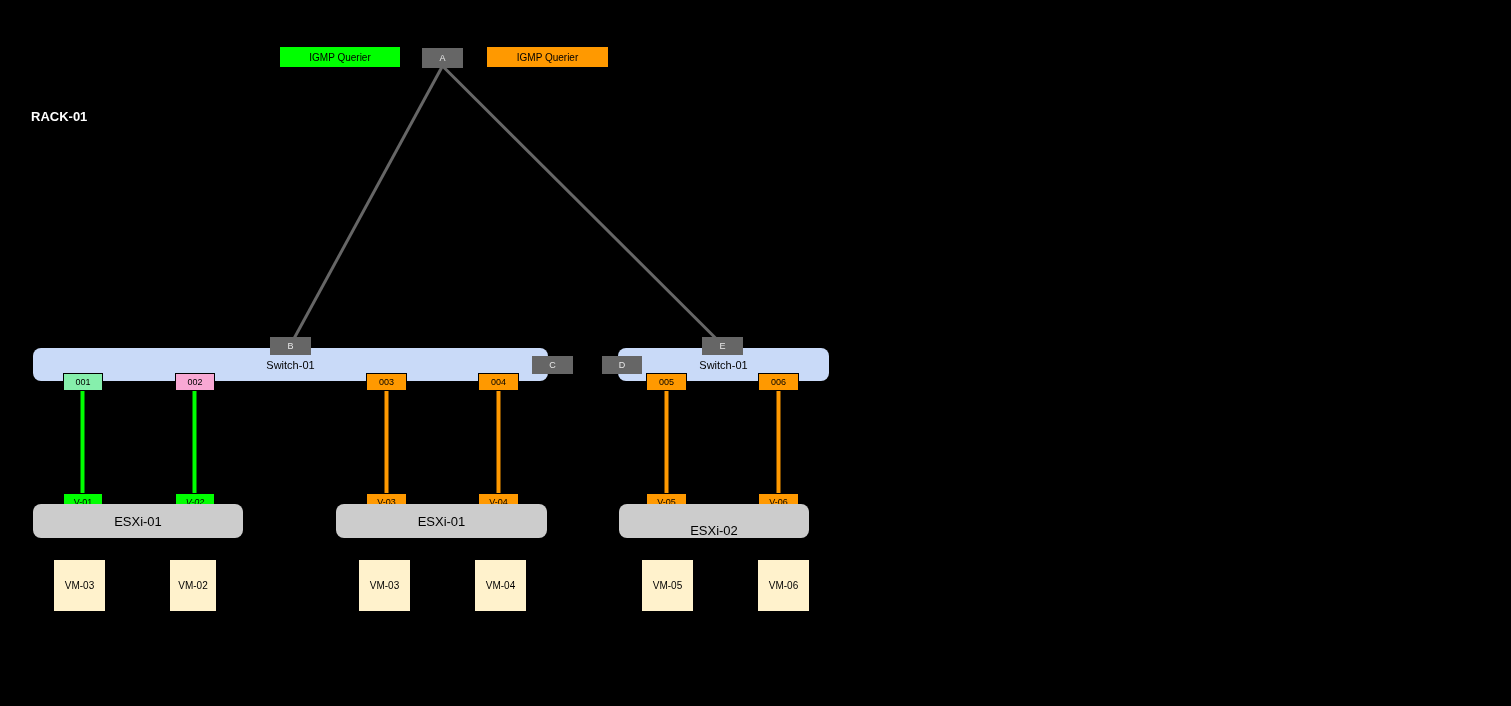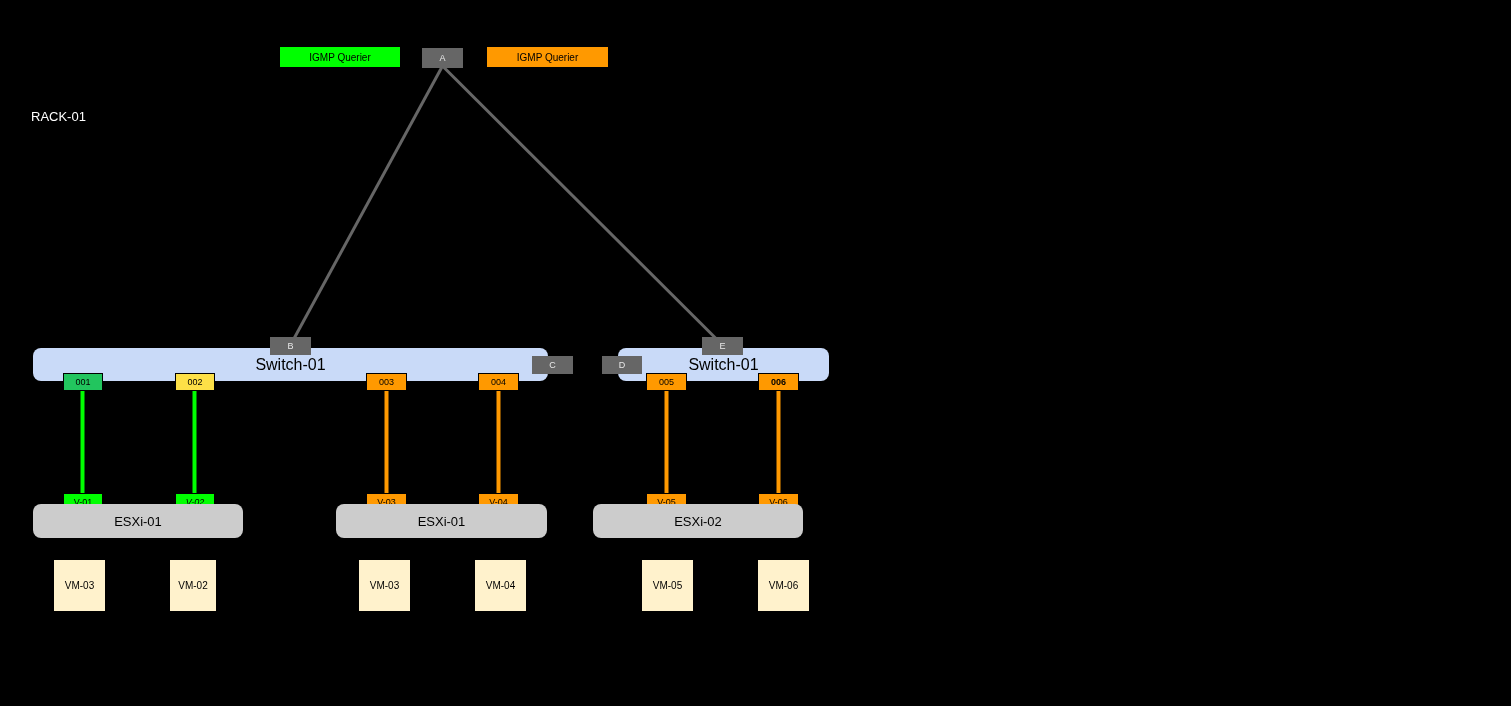--- a/index.html
+++ b/index.html
@@ -16,21 +16,21 @@
   .node {
     position: absolute;
     display: flex;
     align-items: center;
     justify-content: center;
     box-sizing: border-box;
     color: #000;
   }
   .rounded { border-radius: 8px; }
   .router-box   { font-weight: bold; font-size: 12px; }
-  .switch-box   { font-size: 16px; }
+  .switch-box   { font-size: 11px; }
   .esxi-box     { font-size: 13px; }
   .vm-box       { font-size: 10px; }
   .igmp-box     { font-size: 10px; }
   .port {
     position: absolute;
     display: flex;
     align-items: center;
     justify-content: center;
     box-sizing: border-box;
     height: 18px;
@@ -63,58 +63,58 @@
     <line x1="442.5" y1="66" x2="290.5" y2="345" stroke-width="3" stroke="#666666"></line>
     <line x1="442.5" y1="66" x2="722.5" y2="345" stroke-width="3" stroke="#666666"></line>
     <line x1="82.5" y1="388" x2="82.5" y2="498" stroke-width="4" stroke="#00ff00"></line>
     <line x1="194.5" y1="388" x2="194.5" y2="498" stroke-width="4" stroke="#00ff00"></line>
     <line x1="386.5" y1="388" x2="386.5" y2="498" stroke-width="4" stroke="#ff9900"></line>
     <line x1="498.5" y1="388" x2="498.5" y2="498" stroke-width="4" stroke="#ff9900"></line>
     <line x1="666.5" y1="388" x2="666.5" y2="498" stroke-width="4" stroke="#ff9900"></line>
     <line x1="778.5" y1="388" x2="778.5" y2="498" stroke-width="4" stroke="#ff9900"></line>
   </svg>
 
-  <div class="rack-label" style="left:31px; top:109px;">RACK-01</div>
+  <div class="rack-label" style="left:31px; top:109px;font-weight:bold;">RACK-01</div>
 
   <div class="node igmp-box" style="left: 280px; top: 47px; width: 120px; height: 20px; background-color: rgb(0, 255, 0);">IGMP Querier</div>
   <div class="node igmp-box" style="left: 487px; top: 47px; width: 121px; height: 20px; background-color: rgb(255, 153, 0);">IGMP Querier</div>
   <div class="dark-port" style="left: 422px; top: 48px; width: 41px; height: 20px; background-color: rgb(102, 102, 102);">A</div>
 
   <div class="node rounded switch-box" style="left: 33px; top: 348px; width: 515px; height: 33px; background-color: rgb(201, 218, 248);">
     <span>Switch-01</span>
   </div>
   <div class="dark-port" style="left: 270px; top: 337px; width: 41px; height: 18px; background-color: rgb(102, 102, 102);">B</div>
   <div class="dark-port" style="left: 532px; top: 356px; width: 41px; height: 18px; background-color: rgb(102, 102, 102);">C</div>
-  <div class="port" style="left: 63px; top: 373px; width: 40px; background-color: #22c55e;">001</div>
-  <div class="port" style="left: 175px; top: 373px; width: 40px; background-color: #fde047; text-align: right;">002</div>
+  <div class="port" style="left: 63px; top: 373px; width: 40px; background-color: #86efac;">001</div>
+  <div class="port" style="left: 175px; top: 373px; width: 40px; background-color: #f9a8d4; text-align: right;">002</div>
   <div class="port" style="left: 366px; top: 373px; width: 41px; background-color: rgb(255, 153, 0);">003</div>
   <div class="port" style="left: 478px; top: 373px; width: 41px; background-color: rgb(255, 153, 0);">004</div>
 
   <div class="node rounded switch-box" style="left: 618px; top: 348px; width: 211px; height: 33px; background-color: rgb(201, 218, 248);">
     <span>Switch-01</span>
   </div>
   <div class="dark-port" style="left: 702px; top: 337px; width: 41px; height: 18px; background-color: rgb(102, 102, 102);">E</div>
   <div class="dark-port" style="left: 602px; top: 356px; width: 40px; height: 18px; background-color: rgb(102, 102, 102);">D</div>
   <div class="port" style="left: 646px; top: 373px; width: 41px; background-color: rgb(255, 153, 0);">005</div>
-  <div class="port" style="left: 758px; top: 373px; width: 41px; background-color: rgb(255, 153, 0); font-weight: bold;">006</div>
+  <div class="port" style="left: 758px; top: 373px; width: 41px; background-color: rgb(255, 153, 0);">006</div>
 
   <div class="port" style="left: 63px; top: 493px; width: 40px; background-color: rgb(0, 255, 0);">V-01</div>
   <div class="port" style="left: 175px; top: 493px; width: 40px; background-color: rgb(0, 255, 0); font-style: italic;">V-02</div>
   <div class="port" style="left: 366px; top: 493px; width: 41px; background-color: rgb(255, 153, 0);">V-03</div>
   <div class="port" style="left: 478px; top: 493px; width: 41px; background-color: rgb(255, 153, 0);">V-04</div>
   <div class="port" style="left: 646px; top: 493px; width: 41px; background-color: rgb(255, 153, 0);">V-05</div>
   <div class="port" style="left: 758px; top: 493px; width: 41px; background-color: rgb(255, 153, 0);">V-06</div>
 
   <div class="node rounded esxi-box" style="left: 33px; top: 504px; width: 210px; height: 34px; background-color: rgb(204, 204, 204);">
     <span>ESXi-01</span>
   </div>
   <div class="node rounded esxi-box" style="left: 336px; top: 504px; width: 211px; height: 34px; background-color: rgb(204, 204, 204);">
     <span>ESXi-01</span>
   </div>
-  <div class="node rounded esxi-box" style="left: 593px; top: 504px; width: 210px; height: 34px; background-color: rgb(204, 204, 204);">
+  <div class="node rounded esxi-box" style="left: 619px; top: 504px; width: 190px; height: 34px; background-color: rgb(204, 204, 204); align-items: flex-end;">
     <span>ESXi-02</span>
   </div>
 
   <div class="node vm-box" style="left: 54px; top: 560px; width: 51px; height: 51px; background-color: rgb(255, 242, 204);">VM-03</div>
   <div class="node vm-box" style="left: 170px; top: 560px; width: 46px; height: 51px; background-color: rgb(255, 242, 204);">VM-02</div>
   <div class="node vm-box" style="left: 359px; top: 560px; width: 51px; height: 51px; background-color: rgb(255, 242, 204);">VM-03</div>
   <div class="node vm-box" style="left: 475px; top: 560px; width: 51px; height: 51px; background-color: rgb(255, 242, 204);">VM-04</div>
   <div class="node vm-box" style="left: 642px; top: 560px; width: 51px; height: 51px; background-color: rgb(255, 242, 204);">VM-05</div>
   <div class="node vm-box" style="left: 758px; top: 560px; width: 51px; height: 51px; background-color: rgb(255, 242, 204);">VM-06</div>
 

